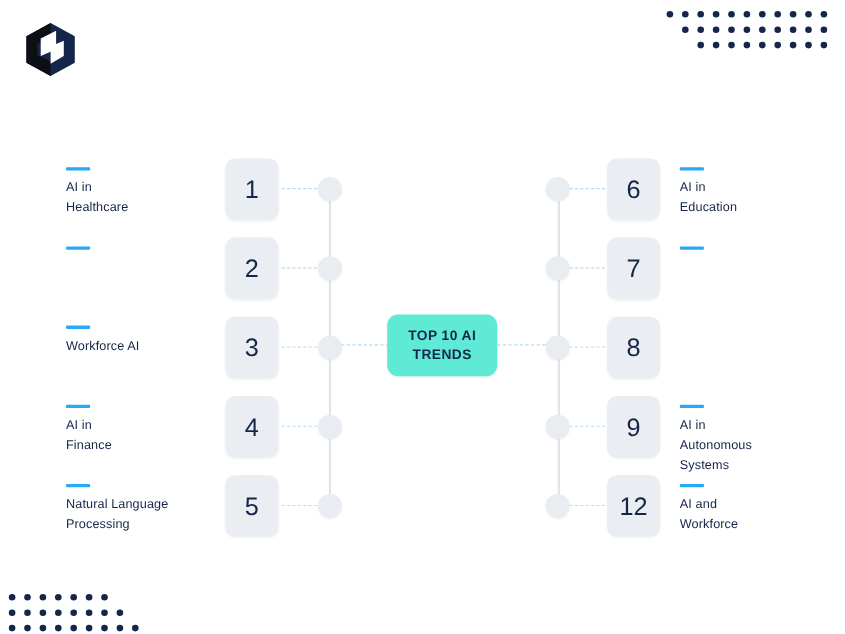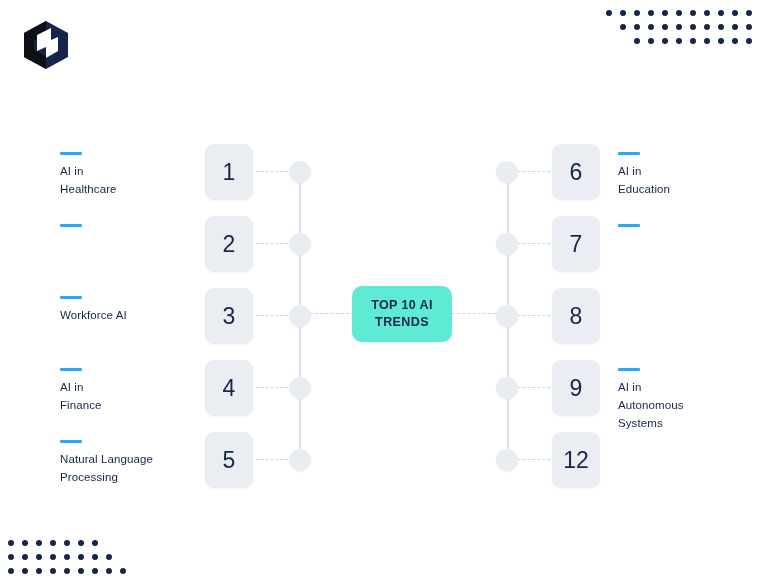--- a/index.html
+++ b/index.html
@@ -284,16 +284,20 @@
           <div class="accent"></div>
           <div class="label-text">AI in<br>Autonomous<br>Systems</div>
         </div>
       </div>
       <div class="node node-right" style="top: 432px;">
         <div class="dash"></div>
         <div class="knob"></div>
         <div class="num-box">
           <span>12</span>
         </div>
+        <div class="label-block">
+          <div class="accent"></div>
+          <div class="label-text">AI and<br>Workforce</div>
+        </div>
       </div>
     </div>
 
 </div>
 
 </body></html>

